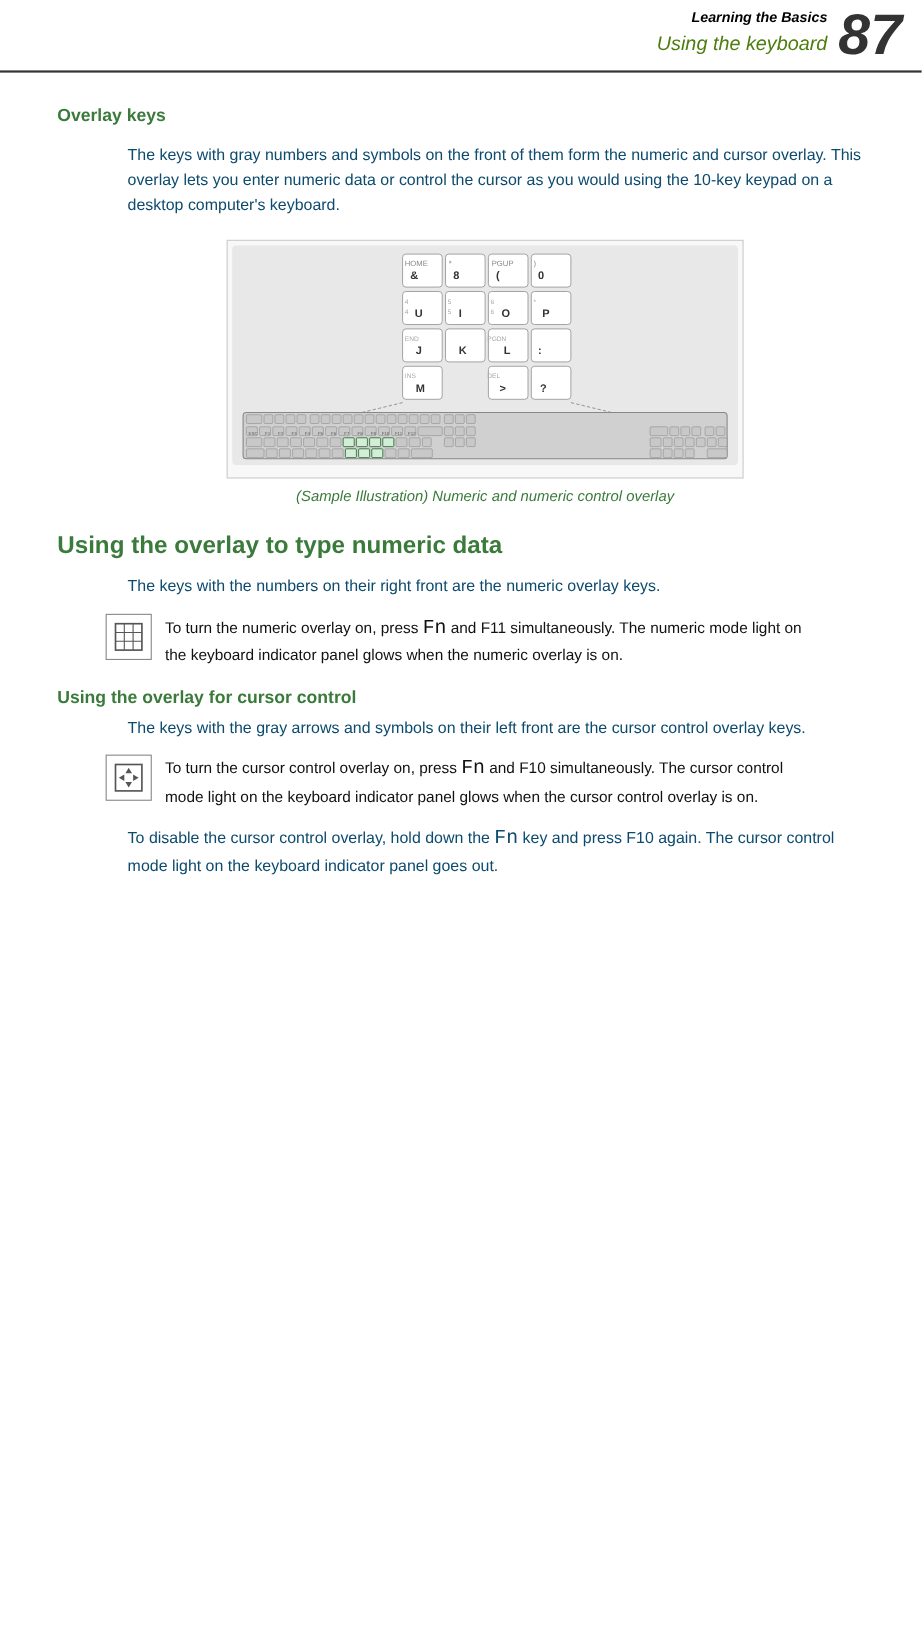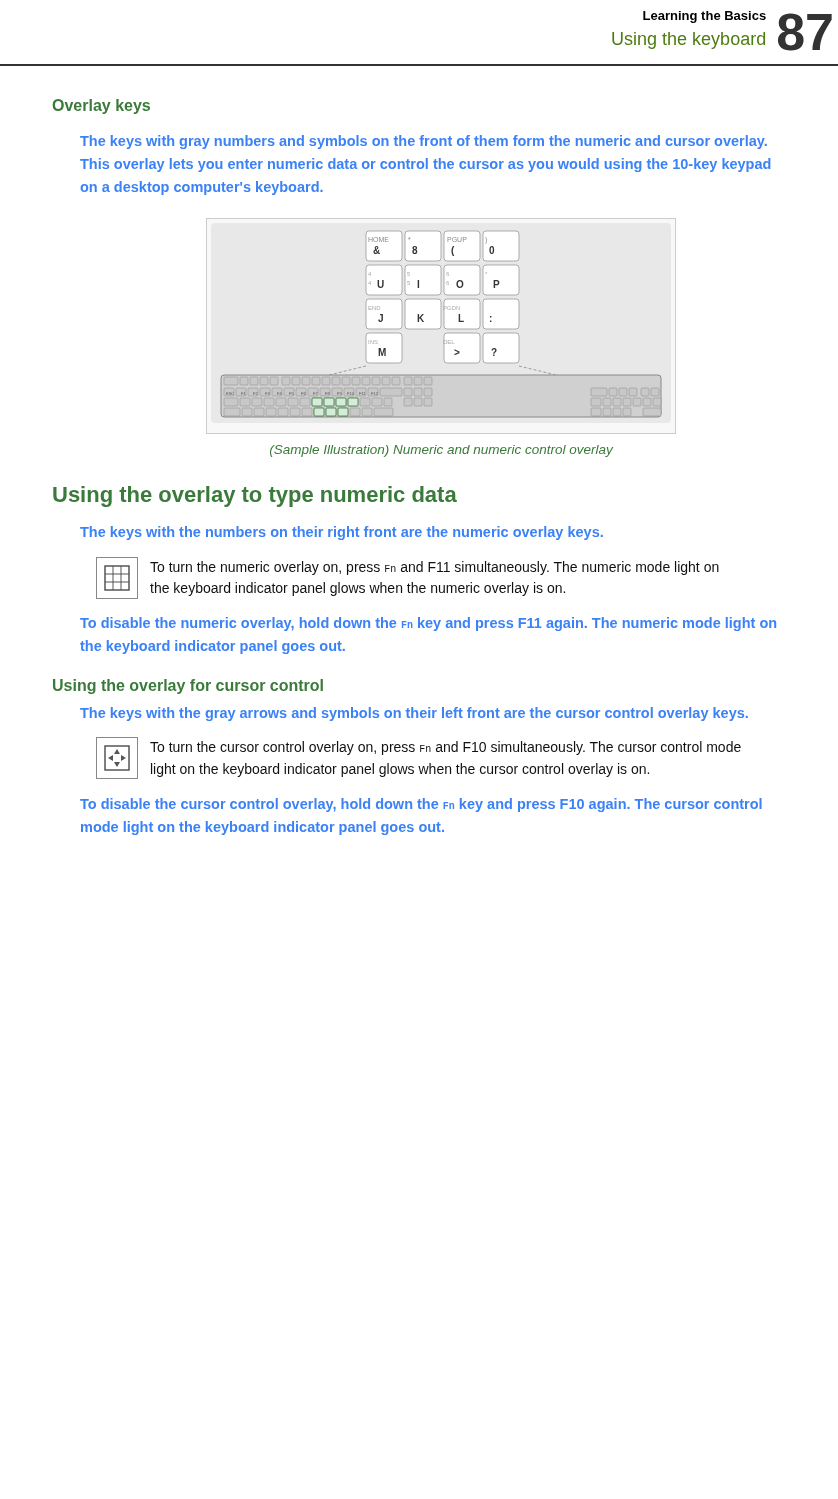--- a/index.html
+++ b/index.html
@@ -12,22 +12,23 @@
       font-size: 15px;
       line-height: 1.5;
     }
 
     
     .page-header {
       display: flex;
       justify-content: flex-end;
       align-items: flex-start;
       border-bottom: 2px solid #333;
-      padding: 6px 4px 6px 0;
+      padding: 6px 18px 6px 0;
       margin-bottom: 0;
+      font-style: italic;
     }
     .header-text-block {
       text-align: right;
       margin-right: 10px;
     }
     .header-chapter {
       font-size: 13px;
       font-weight: bold;
       color: #000;
     }
@@ -66,31 +67,30 @@
       font-size: 16px;
       font-weight: bold;
       color: #3a7a3a;
       margin-bottom: 4px;
       margin-top: 16px;
     }
 
     
     .body-text {
       font-size: 14.5px;
-      color: #3b82f6;
+      color: #0c4a6e;
       line-height: 1.6;
       margin-bottom: 10px;
-      margin-left: 28px;
-      font-weight: bold;
+      margin-left: 64px;
     }
 
     
     .mono {
       font-family: 'Courier New', monospace;
-      font-size: 10px;
+      font-size: 18px;
     }
 
     
     .keyboard-figure {
       display: flex;
       flex-direction: column;
       align-items: center;
       margin: 18px 0 6px 44px;
     }
     .keyboard-caption {
@@ -377,23 +377,20 @@
         <line x1="18" y1="2" x2="18" y2="26" stroke="#555" stroke-width="1"></line>
         <line x1="2" y1="10" x2="26" y2="10" stroke="#555" stroke-width="1"></line>
         <line x1="2" y1="18" x2="26" y2="18" stroke="#555" stroke-width="1"></line>
       </svg>
     </div>
     <div class="note-text">
       To turn the numeric overlay on, press <span class="mono">Fn</span> and F11 simultaneously. The numeric mode light on the keyboard indicator panel glows when the numeric overlay is on.
     </div>
   </div>
 
-  <div class="body-text">
-    To disable the numeric overlay, hold down the <span class="mono">Fn</span> key and press F11 again. The numeric mode light on the keyboard indicator panel goes out.
-  </div>
 
   <div class="h3-section">Using the overlay for cursor control</div>
 
   <div class="body-text">The keys with the gray arrows and symbols on their left front are the cursor control overlay keys.</div>
 
   <div class="note-box">
     <div class="note-icon-arrow">
       <svg width="28" height="28" viewBox="0 0 28 28" xmlns="http://www.w3.org/2000/svg">
         <rect x="2" y="2" width="24" height="24" fill="none" stroke="#555" stroke-width="1.5"></rect>
 

